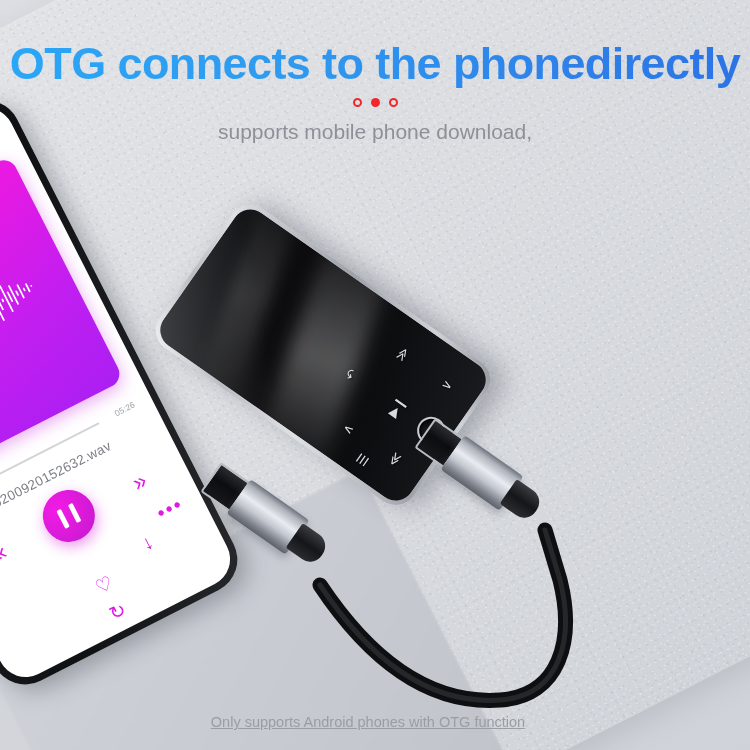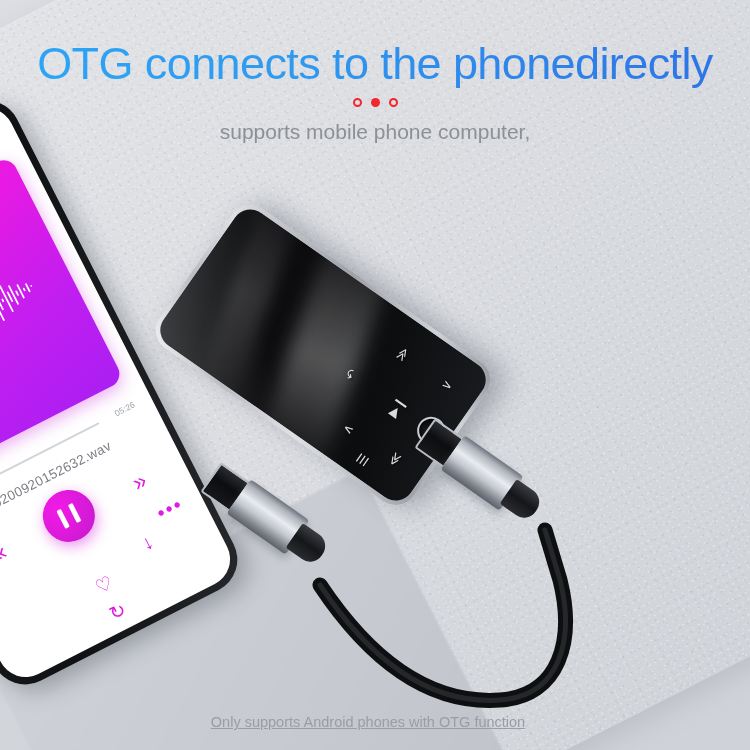--- a/index.html
+++ b/index.html
@@ -35,21 +35,21 @@
   .bg-lowerleft{
     position:absolute;left:-60px;top:470px;width:420px;height:380px;
     background:linear-gradient(145deg,#cfd2d8 0%,#c6c9d0 60%,#c0c3ca 100%);
     transform:rotate(-27deg);transform-origin:100% 0;
     filter:blur(1px);
   }
 
   
   .headline{
     position:absolute;left:0;top:38px;width:750px;text-align:center;
-    font-size:45px;font-weight:normal;letter-spacing:-.6px;
+    font-size:45px;font-weight:bold;letter-spacing:-.6px;
     background:linear-gradient(90deg,#2ba6f7 0%,#2f9af0 38%,#2e7fe9 78%,#2b73e6 100%);
     -webkit-background-clip:text;background-clip:text;
     color:transparent;-webkit-text-fill-color:transparent;
     white-space:nowrap;
   }
   .dots{
     position:absolute;left:0;top:98px;width:750px;
     display:flex;justify-content:center;align-items:center;gap:9px;
   }
   .dot{width:9px;height:9px;border-radius:50%;}
@@ -211,21 +211,21 @@
 
   <div class="headline">OTG connects to the phonedirectly</div>
 
   <div class="dots">
     <span class="dot hollow"></span>
     <span class="dot solid"></span>
     <span class="dot hollow"></span>
   </div>
 
   <div class="subtitle">
-    <div>supports mobile phone computer,</div>
+    <div>supports mobile phone download,</div>
   </div>
 
   <div class="phone">
     <div class="phone-body"></div>
     <div class="phone-screen">
 
       <div class="status-bar">
         
       </div>
 

